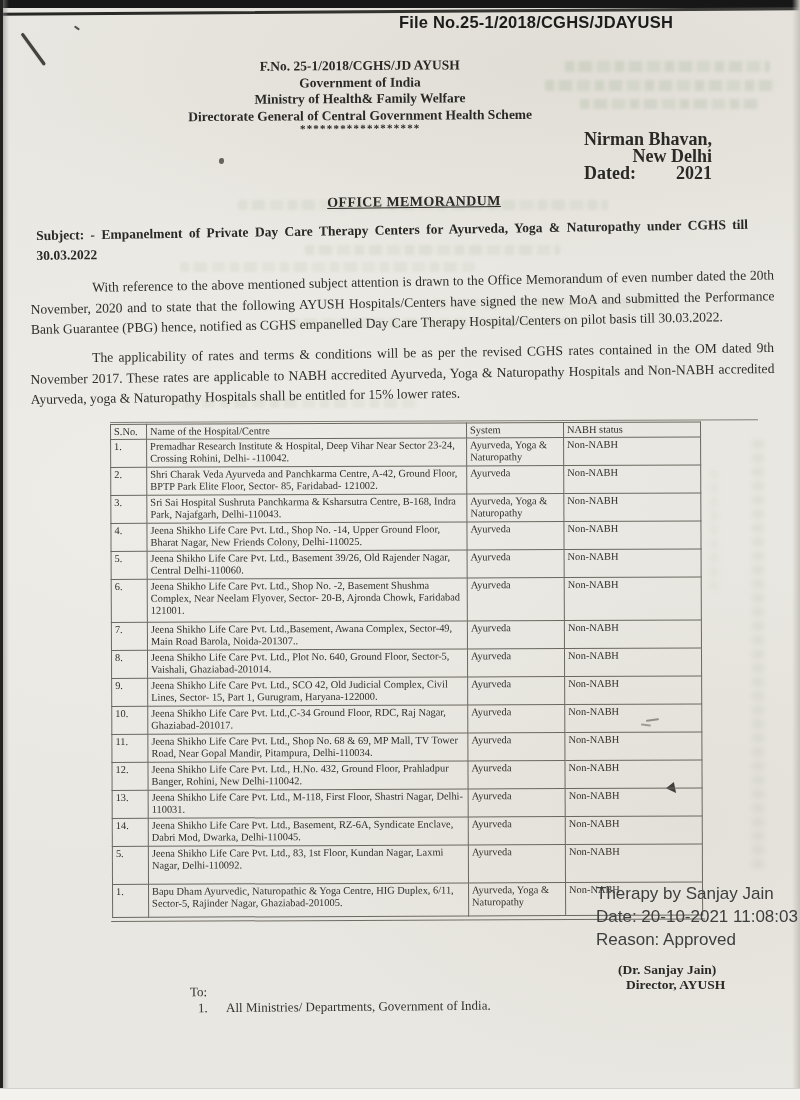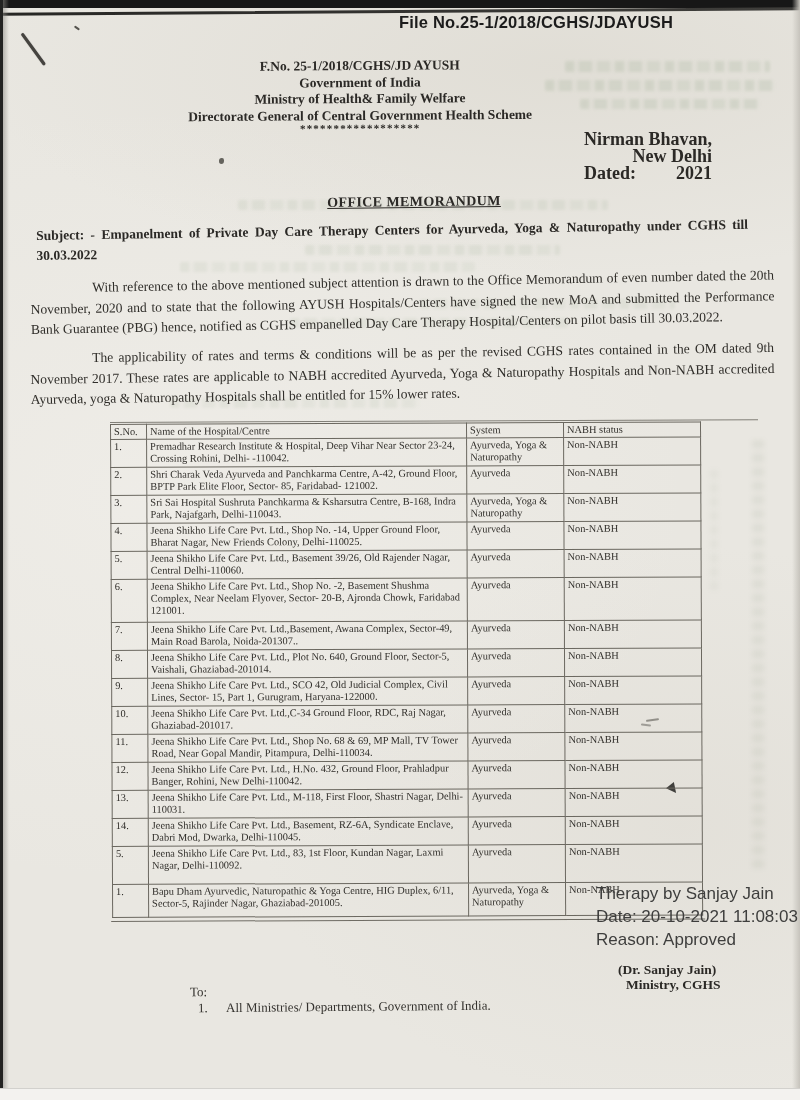--- a/index.html
+++ b/index.html
@@ -269,21 +269,21 @@
       </tr>
     </tbody>
       </table>
   </div>
 
   <div class="signature">
     <div>Therapy by Sanjay Jain</div>
     <div>Date: 20-10-2021 11:08:03</div>
     <div>Reason: Approved</div>
     <div class="sig-name">(Dr. Sanjay Jain)</div>
-    <div class="sig-desig">Ministry, CGHS</div>
+    <div class="sig-desig">Director, AYUSH</div>
   </div>
 
   <div class="footer-to">
     <div>To:</div>
     <div class="recipient">
       <span class="num">1.</span><span>All Ministries/ Departments, Government of India.</span>
     </div>
   </div>
 
 </div>

